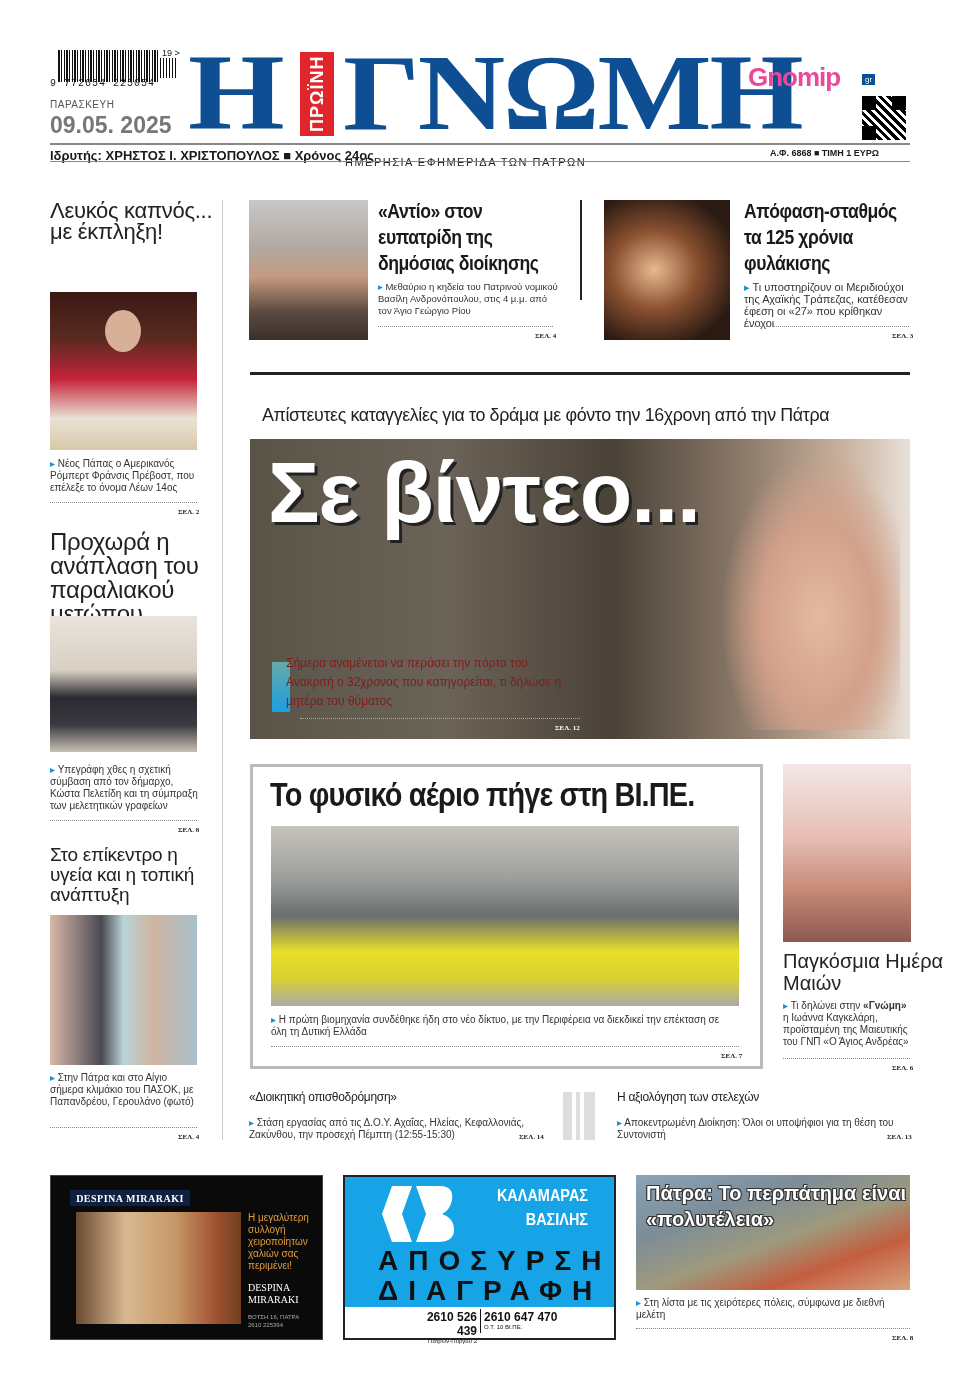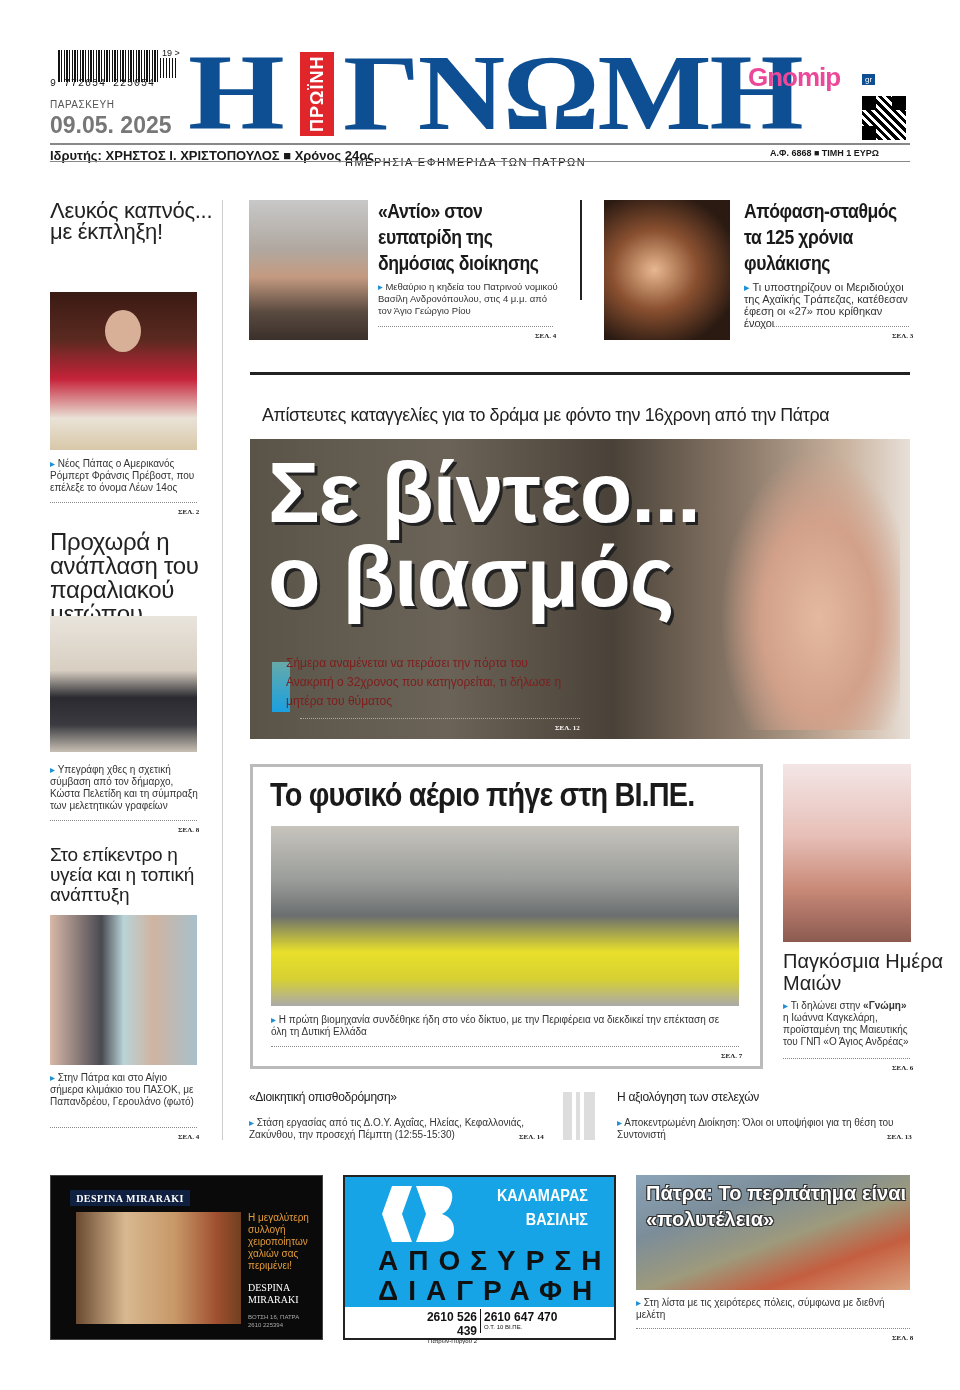--- a/index.html
+++ b/index.html
@@ -146,21 +146,20 @@
 <div class="abs dots" style="left:744px;top:326px;width:165px"></div>
 <div class="abs sel" style="left:892px;top:332px">ΣΕΛ. 3</div>
 
 <div class="abs rule"></div>
 
 <div class="abs kicker">Απίστευτες καταγγελίες για το δράμα με φόντο την 16χρονη από την Πάτρα</div>
 <div class="abs hero"></div>
 <div class="abs hand"></div>
 <div class="abs hero-title">
   <div>Σε βίντεο...</div>
-  <div>ο βιασμός</div>
 </div>
 <div class="abs bluebar"></div>
 <div class="abs hero-sub" style="width:285px">Σήμερα αναμένεται να περάσει την πόρτα του Ανακριτή ο 32χρονος που κατηγορείται, τι δήλωσε η μητέρα του θύματος</div>
 <div class="abs dots" style="left:300px;top:718px;width:280px;border-color:#aaa"></div>
 <div class="abs sel hero-sel">ΣΕΛ. 12</div>
 
 <div class="abs gasbox"></div>
 <div class="abs gas-title">Το φυσικό αέριο πήγε στη ΒΙ.ΠΕ.</div>
 <div class="abs gas-photo"></div>
 <div class="abs cap gas-cap">Η πρώτη βιομηχανία συνδέθηκε ήδη στο νέο δίκτυο, με την Περιφέρεια να διεκδικεί την επέκταση σε όλη τη Δυτική Ελλάδα</div>

